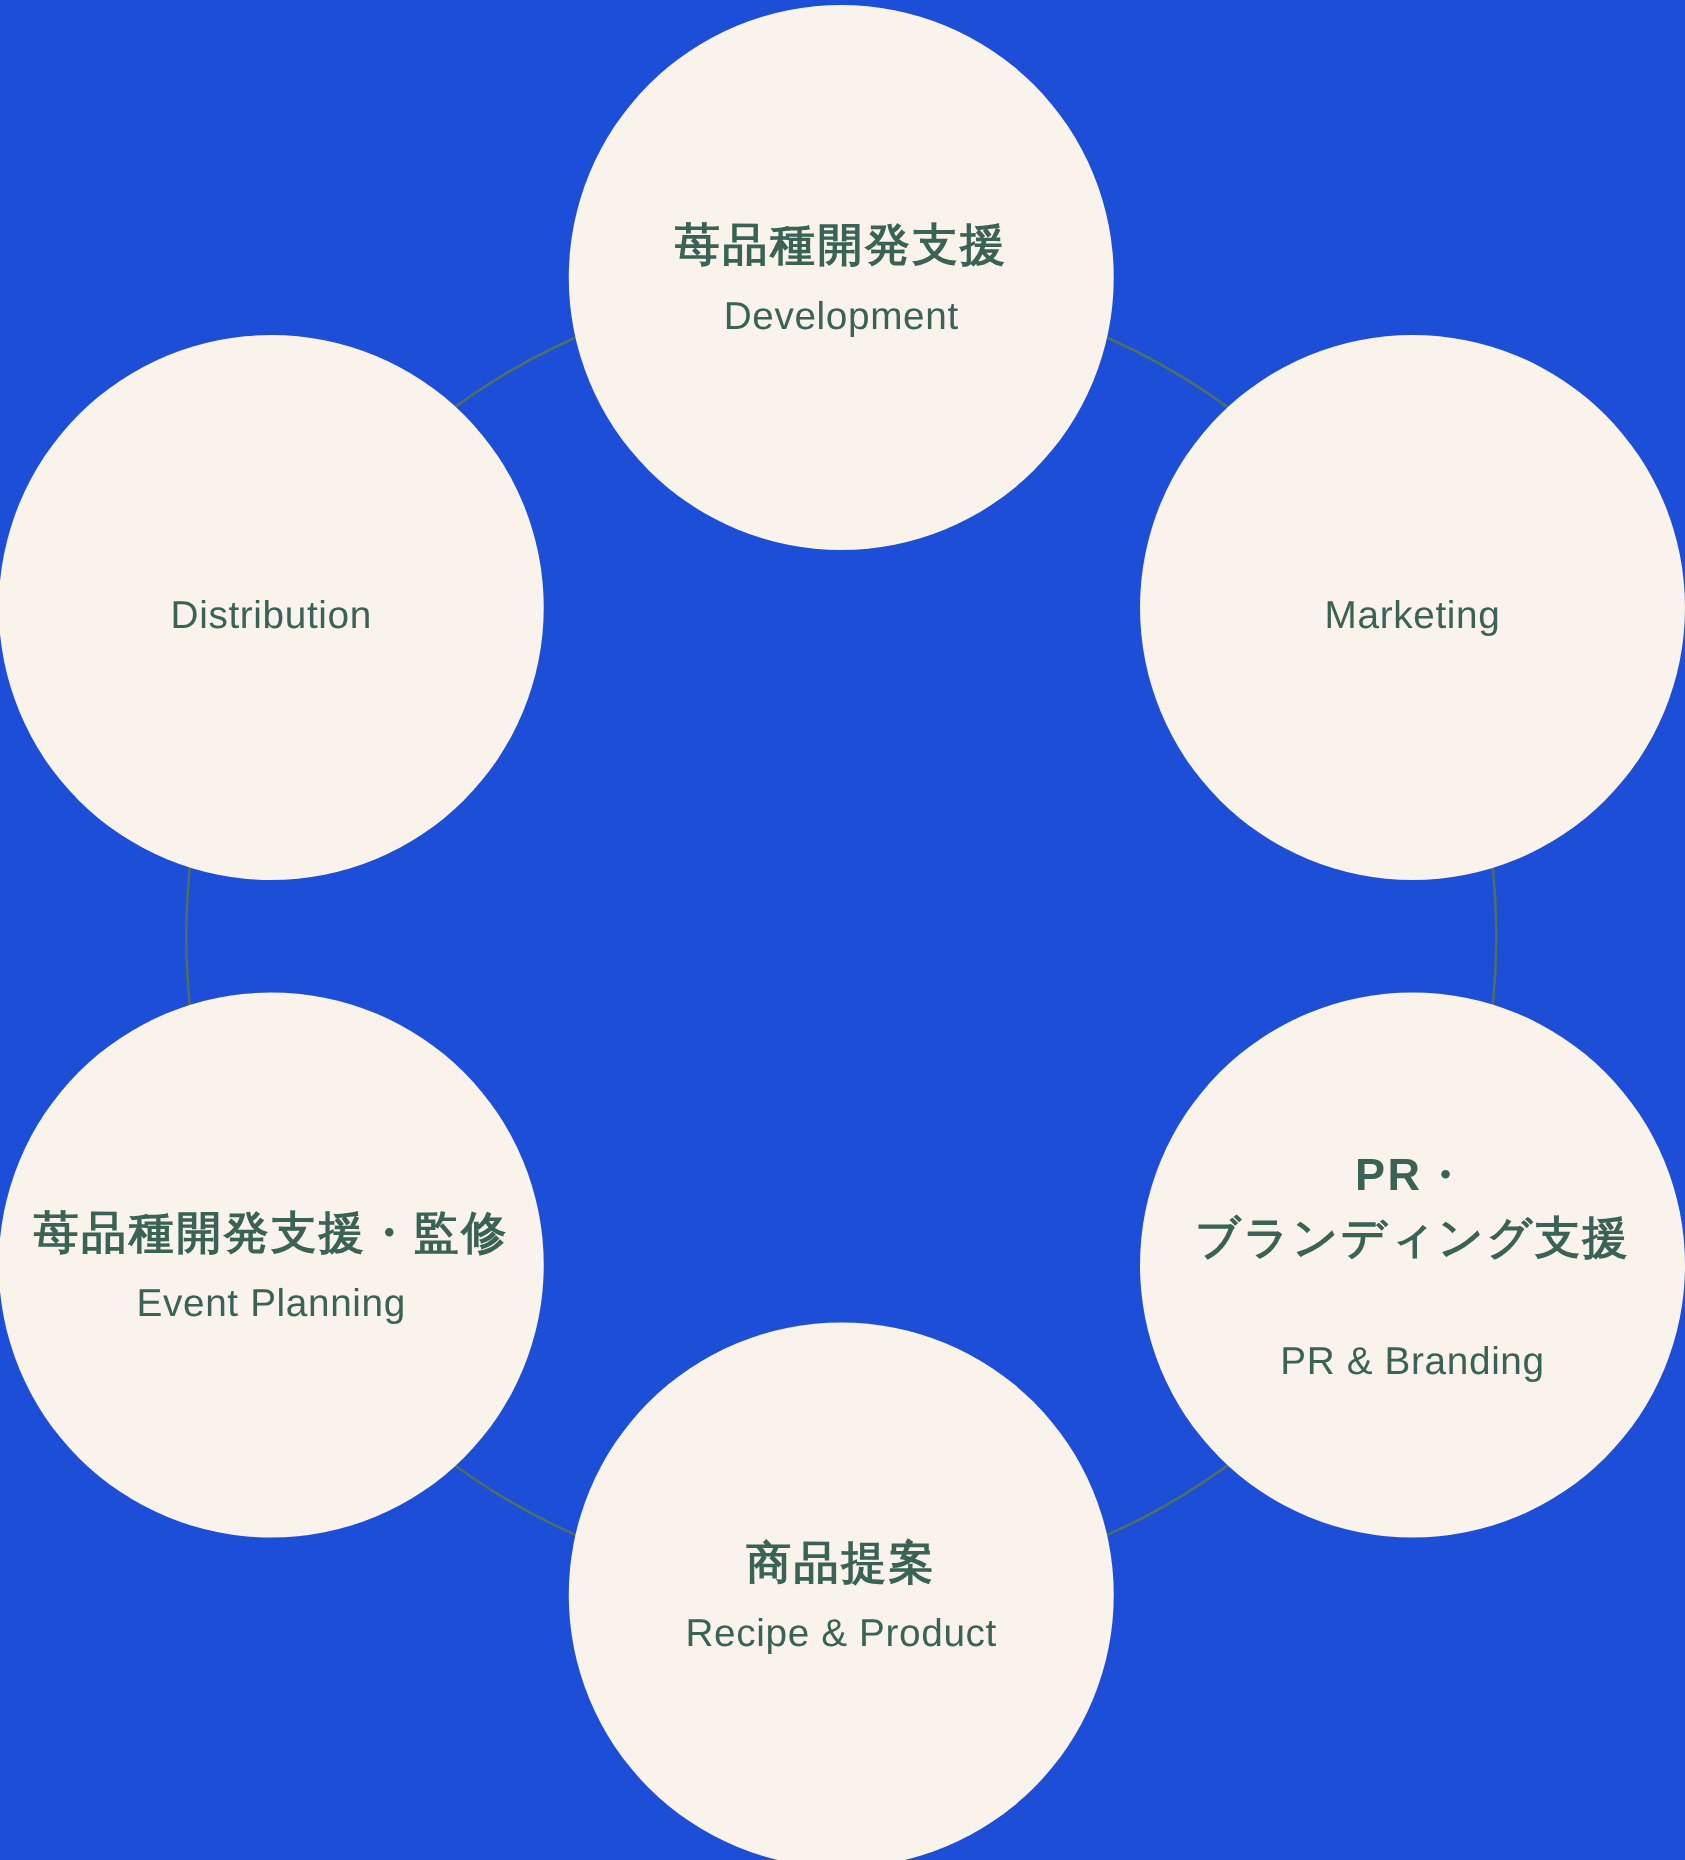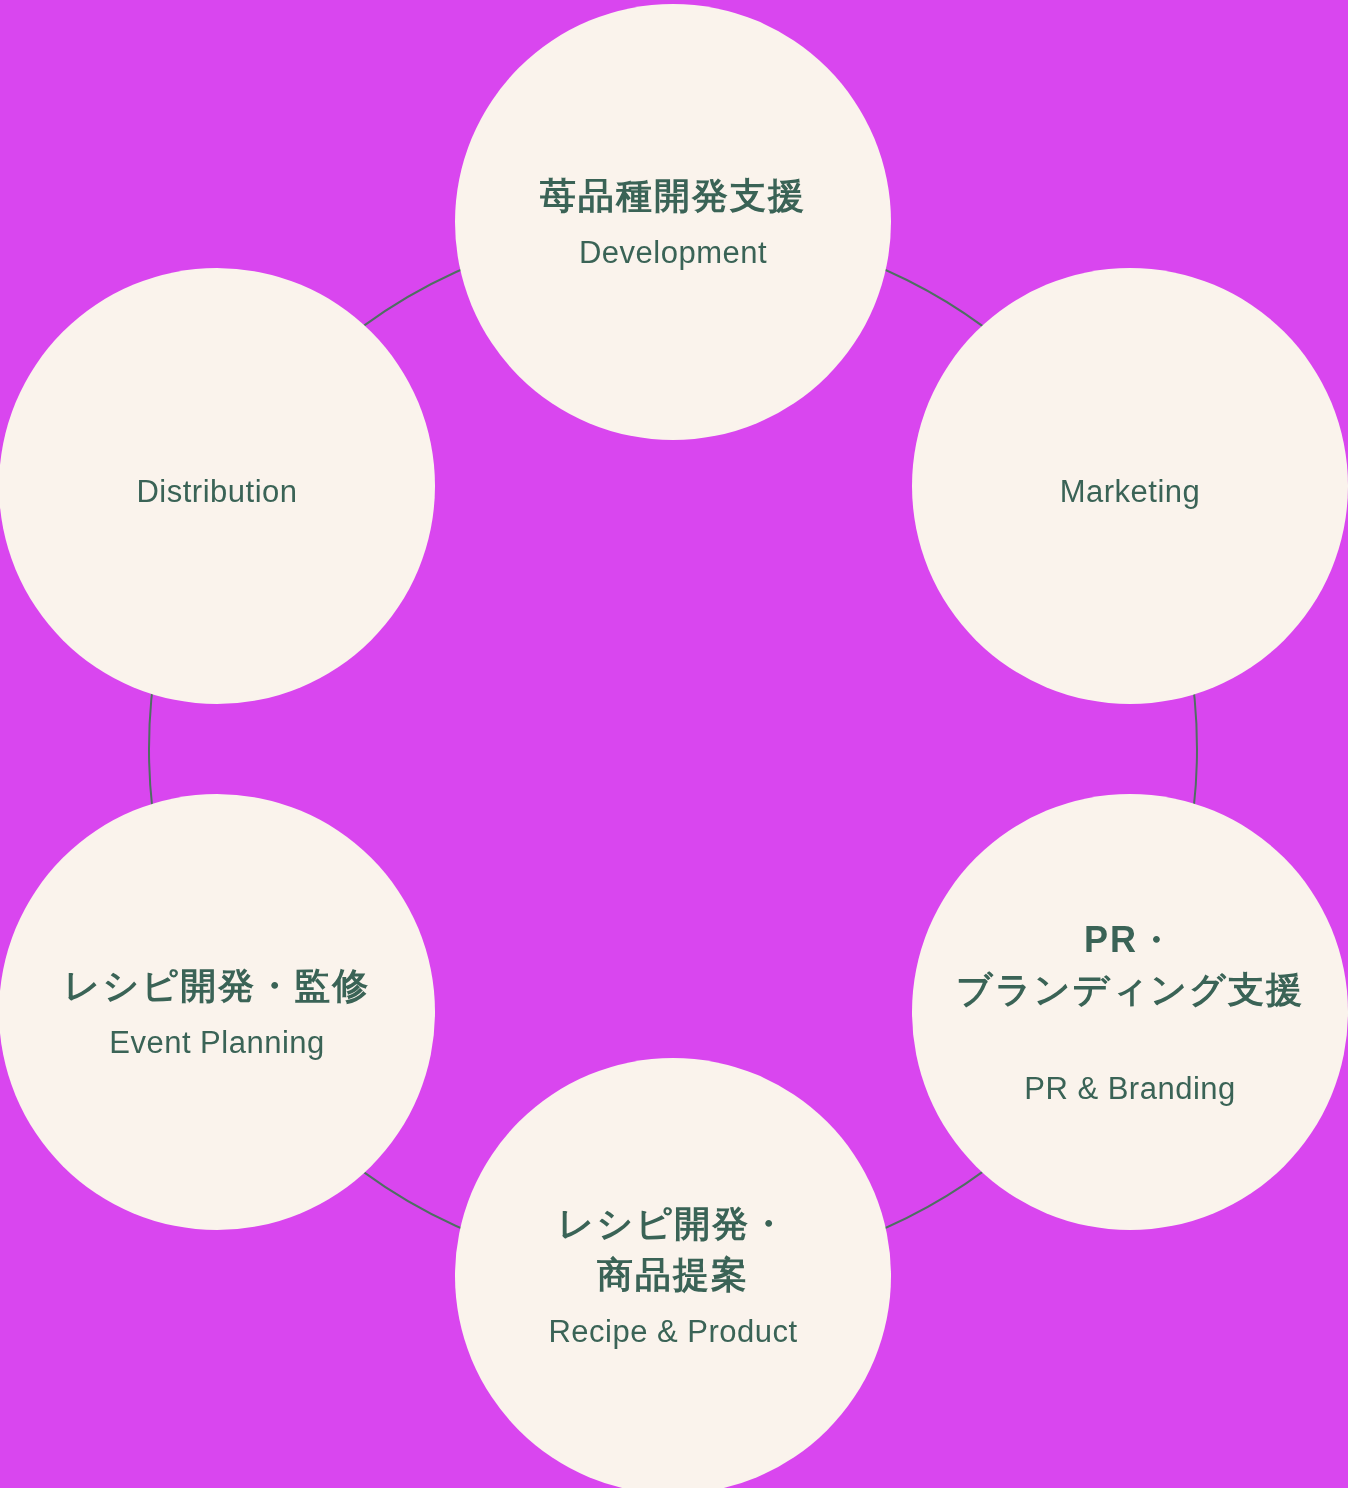--- a/index.html
+++ b/index.html
@@ -4,21 +4,21 @@
 <style>
   html, body {
     margin: 0;
     padding: 0;
     background: #000000;
   }
   .stage {
     position: relative;
     width: 1348px;
     height: 1488px;
-    background: #d946ef;
+    background: #1d4ed8;
     overflow: hidden;
     font-family: "Liberation Sans", "DejaVu Sans", sans-serif;
   }
   .ring {
     position: absolute;
     left: 148px;
     top: 224px;
     width: 1050px;
     height: 1050px;
     box-sizing: border-box;
@@ -81,29 +81,28 @@
   <div class="circle pos-lower-right">
     <div class="jp">
       <span class="jp-line">PR・</span>
       <span class="jp-line">ブランディング支援</span>
     </div>
     <div class="en">PR &amp; Branding</div>
   </div>
 
   <div class="circle pos-bottom">
     <div class="jp">
-      <span class="jp-line">レシピ開発・</span>
       <span class="jp-line">商品提案</span>
     </div>
     <div class="en">Recipe &amp; Product</div>
   </div>
 
   <div class="circle pos-lower-left">
     <div class="jp">
-      <span class="jp-line">レシピ開発・監修</span>
+      <span class="jp-line">苺品種開発支援・監修</span>
     </div>
     <div class="en">Event Planning</div>
   </div>
 
   <div class="circle pos-upper-left">
     <div class="en">Distribution</div>
   </div>
 
 </div>
 

